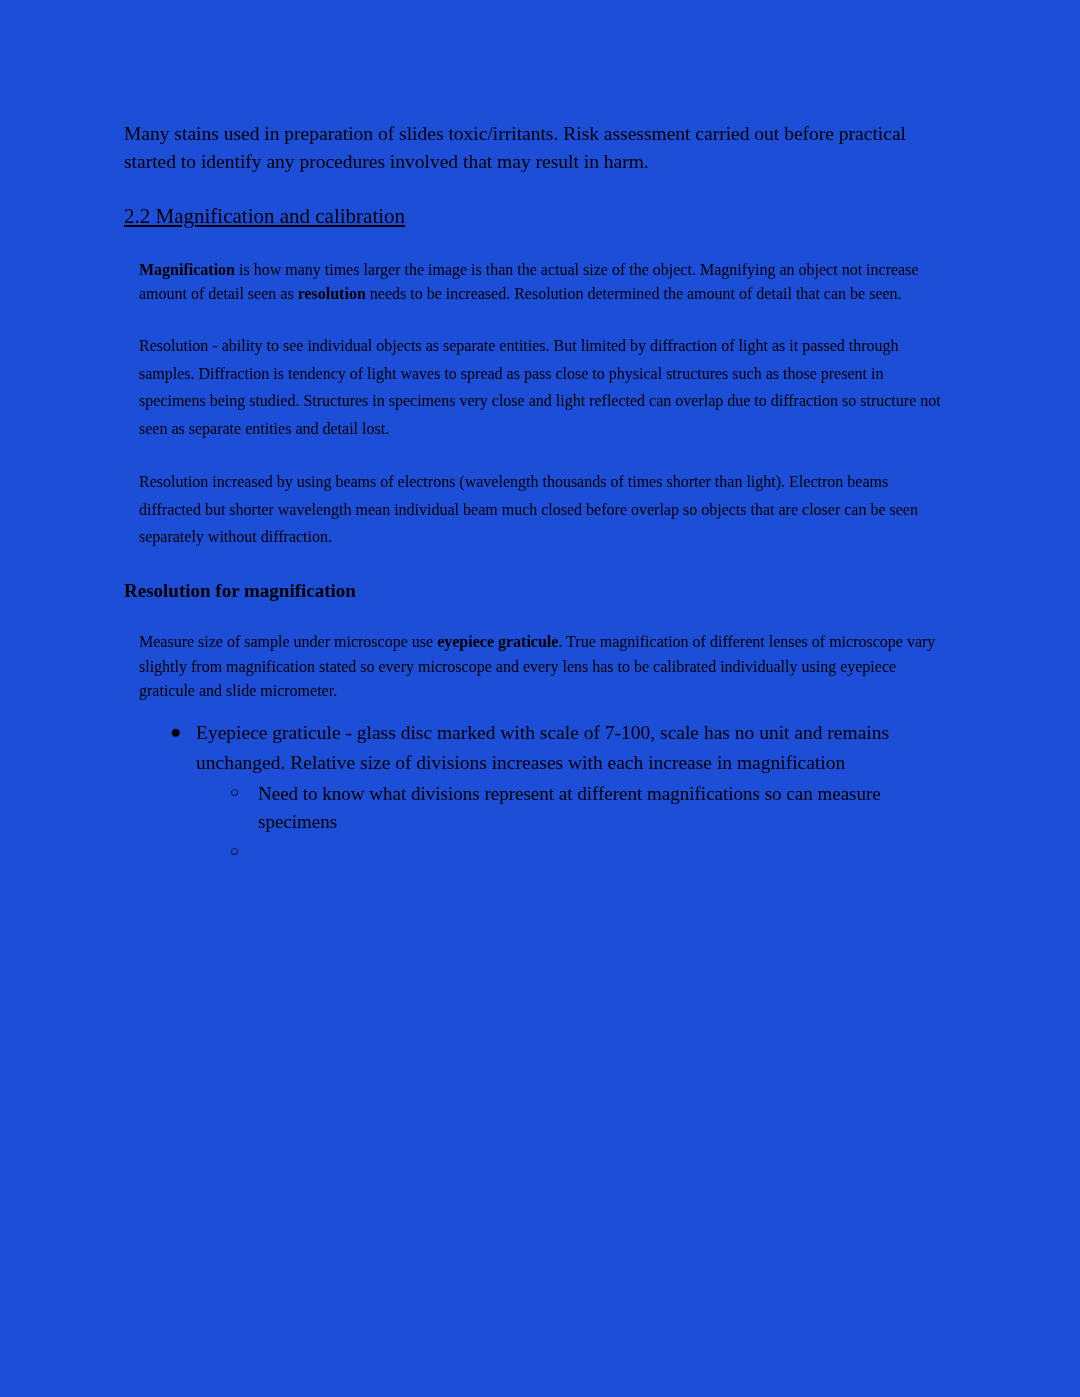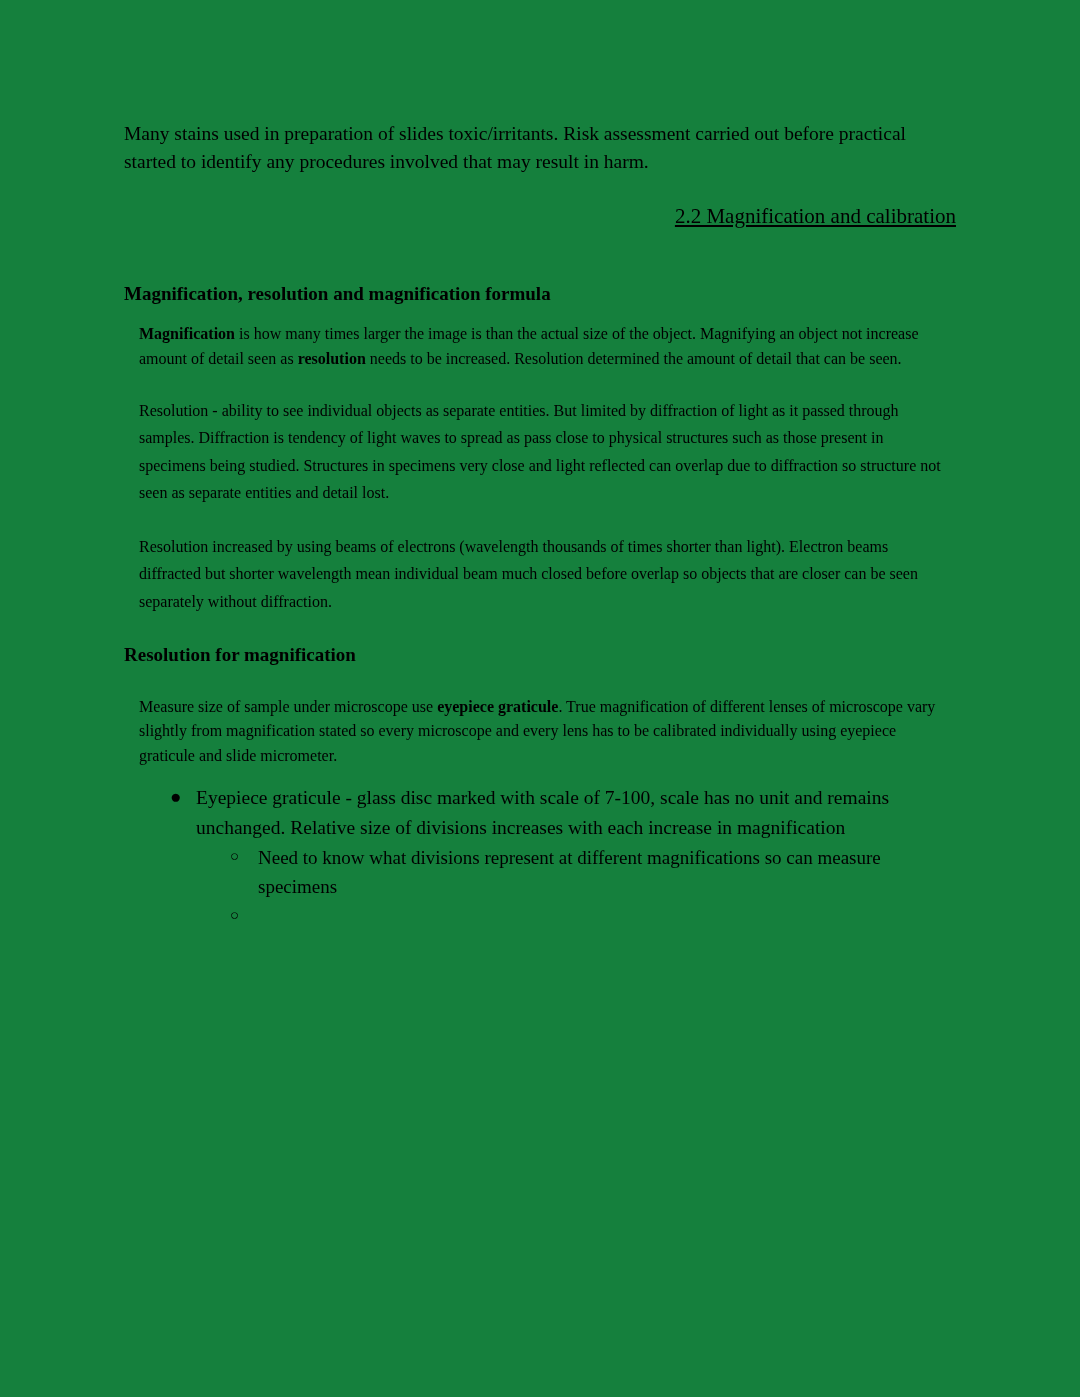--- a/index.html
+++ b/index.html
@@ -4,39 +4,39 @@
 <style>
   html, body {
     margin: 0;
     padding: 0;
     background: #ffffff;
   }
   .page {
     position: relative;
     width: 1080px;
     height: 1397px;
-    background: #15803d;
+    background: #1d4ed8;
     font-family: "Liberation Serif", serif;
     color: #000000;
     box-sizing: border-box;
     padding: 120px 124px 0 124px;
     overflow: hidden;
   }
   .doc {
     width: 832px;
   }
   p.para {
     margin: 0 0 20px 0;
     font-size: 19.5px;
     line-height: 1.42;
     text-align: left;
   }
   h2.section-heading {
-    margin: 28px 0 49px 0;
-    text-align: right;
+    margin: 28px 0 27px 0;
+    text-align: left;
     font-size: 21px;
     font-weight: normal;
     line-height: 1.3;
   }
   h2.section-heading span {
     text-decoration: underline;
   }
   .block {
     margin: 0 0 26px 0;
   }
@@ -100,21 +100,20 @@
 <div class="page">
   <div class="doc">
 
     <p class="para">Many stains used in preparation of slides toxic/irritants. Risk assessment carried out before practical started to identify any procedures involved that may result in harm.</p>
 
     <h2 class="section-heading">
       <span>2.2 Magnification and calibration</span>
     </h2>
 
     <div class="block">
-      <p class="block-title">Magnification, resolution and magnification formula</p>
       <p class="block-body"><b>Magnification</b> is how many times larger the image is than the actual size of the object. Magnifying an object not increase amount of detail seen as <b>resolution</b> needs to be increased. Resolution determined the amount of detail that can be seen.</p>
     </div>
 
     <div class="block">
       <p class="block-body spaced">Resolution - ability to see individual objects as separate entities. But limited by diffraction of light as it passed through samples. Diffraction is tendency of light waves to spread as pass close to physical structures such as those present in specimens being studied. Structures in specimens very close and light reflected can overlap due to diffraction so structure not seen as separate entities and detail lost.</p>
     </div>
 
     <div class="block">
       <p class="block-body spaced">Resolution increased by using beams of electrons (wavelength thousands of times shorter than light). Electron beams diffracted but shorter wavelength mean individual beam much closed before overlap so objects that are closer can be seen separately without diffraction.</p>
     </div>

